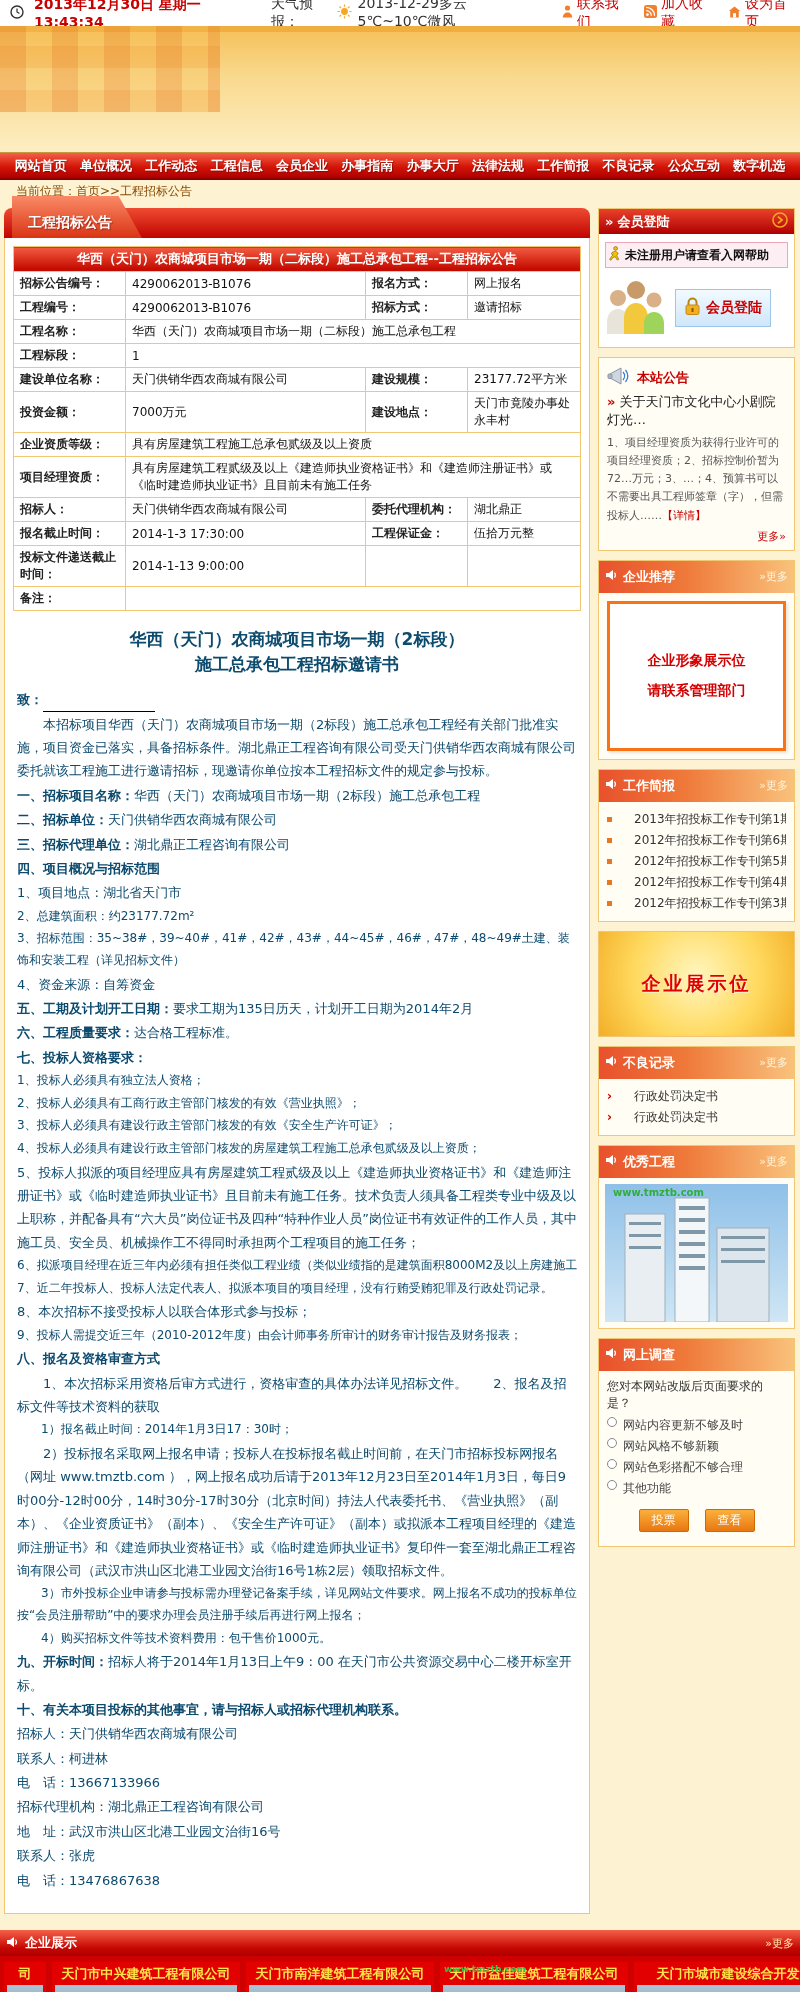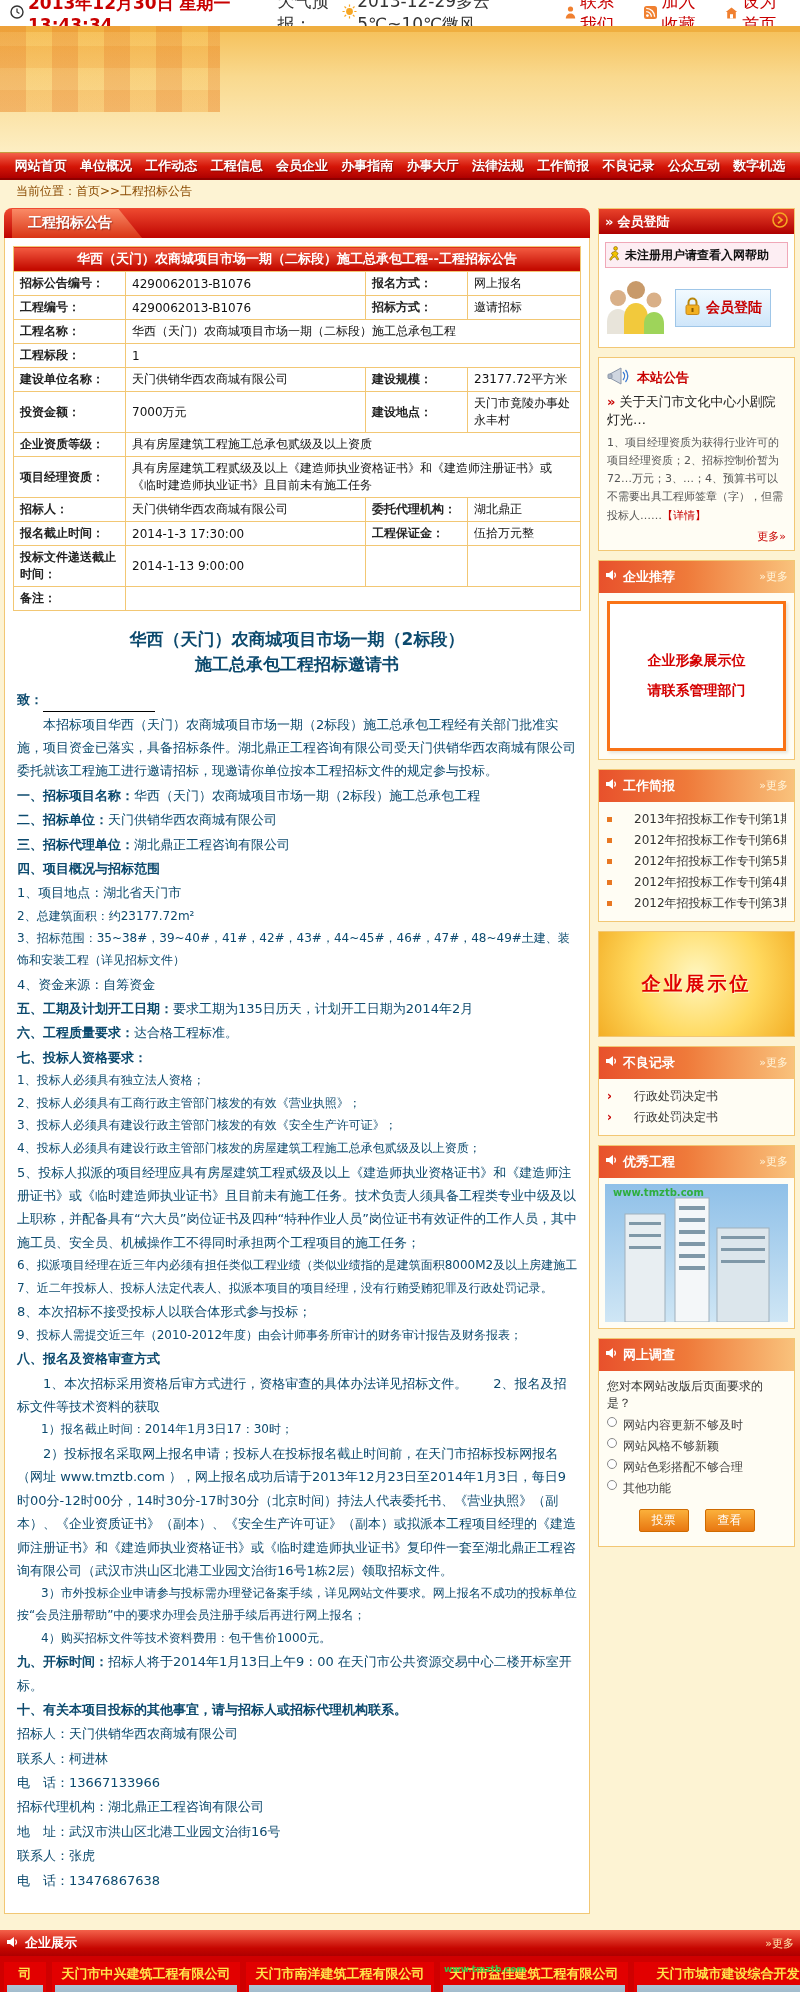--- a/index.html
+++ b/index.html
@@ -1,39 +1,39 @@
 <!DOCTYPE html>
 <html><head>
 <meta charset="utf-8">
 <style>
   *{box-sizing:border-box;margin:0;padding:0;}
   body{width:800px;background:#fff;font-family:"DejaVu Sans","Liberation Sans",sans-serif;color:#000;}
   
-  .topbar{height:26px;display:flex;align-items:center;font-size:17px;padding:0 10px;background:#fff;}
+  .topbar{height:26px;display:flex;align-items:center;font-size:14px;padding:0 10px;background:#fff;gap:6px;}
   .topbar .date{color:#c80000;font-weight:bold;margin-left:4px;}
   .topbar .wlabel,.topbar .wval{color:#333;}
   .topbar .wlabel{margin-left:26px;}
   .topbar .spacer{flex:1;}
   .tlink{color:#c80000;display:flex;align-items:center;gap:4px;margin-left:16px;cursor:pointer;}
   
   .banner{height:126px;position:relative;background:linear-gradient(180deg,#f5bf57 0%,#f9d98e 40%,#fdeec3 100%);overflow:hidden;}
   .banner .mosaic{position:absolute;left:0;top:0;bottom:40px;width:220px;
     background:repeating-linear-gradient(90deg,rgba(230,120,30,.30) 0 26px,rgba(246,180,70,.18) 26px 52px),
                repeating-linear-gradient(0deg,rgba(240,150,40,.25) 0 22px,rgba(250,205,110,.15) 22px 44px);}
   .banner::before{content:"";position:absolute;top:0;left:0;right:0;height:6px;background:#efae3f;}
   
   .navbar{height:28px;background:linear-gradient(180deg,#f4614a 0%,#d41507 55%,#ad0000 100%);display:flex;align-items:center;justify-content:space-around;border-top:1px solid #c49a3e;border-bottom:2px solid #8e0000;padding:0 8px;}
   .nav-item{color:#fff;font-weight:bold;font-size:13px;text-shadow:1px 1px 1px rgba(90,0,0,.5);cursor:pointer;white-space:nowrap;}
   
   .breadcrumb{height:22px;line-height:22px;background:#fdf3d3;font-size:12px;color:#8a4a00;padding-left:16px;}
   
   .main{display:flex;gap:8px;background:#fdf3d3;padding:6px 4px 16px;align-items:flex-start;}
   .content{width:586px;}
   .content-tabbar{height:30px;background:linear-gradient(180deg,#ef4b31,#bf0400);border-radius:8px 8px 0 0;display:flex;align-items:flex-end;}
-  .content-tabbar .tab{margin-left:8px;padding:5px 30px 6px 16px;color:#fff;font-weight:bold;font-size:14px;background:linear-gradient(180deg,#fa8a66,#d93415);clip-path:polygon(0 0,82% 0,100% 100%,0 100%);text-shadow:1px 1px 1px rgba(90,0,0,.5);}
+  .content-tabbar .tab{margin-left:8px;padding:18px 30px 6px 16px;color:#fff;font-weight:bold;font-size:14px;background:linear-gradient(180deg,#fa8a66,#d93415);clip-path:polygon(0 0,82% 0,100% 100%,0 100%);text-shadow:1px 1px 1px rgba(90,0,0,.5);}
   .content-box{border:1px solid #f2c774;border-top:none;background:#fff;padding:8px 8px 16px;}
   
   table.notice{width:100%;border-collapse:collapse;font-size:12px;table-layout:fixed;}
   .notice td{border:1px solid #f2c774;padding:3px 6px;height:22px;overflow:hidden;}
   .notice .lab{font-weight:bold;color:#222;}
   .notice .val{color:#111;}
   .notice .title-row td{background:linear-gradient(180deg,#f35b41 0%,#c40b00 90%);color:#fff;text-align:center;font-weight:bold;font-size:13px;height:16px;}
   
   .doc{padding:16px 4px 4px;font-size:13px;line-height:1.8;color:#0c4a6e;}
   .doc .t1{text-align:center;font-size:17px;font-weight:bold;line-height:1.45;}

